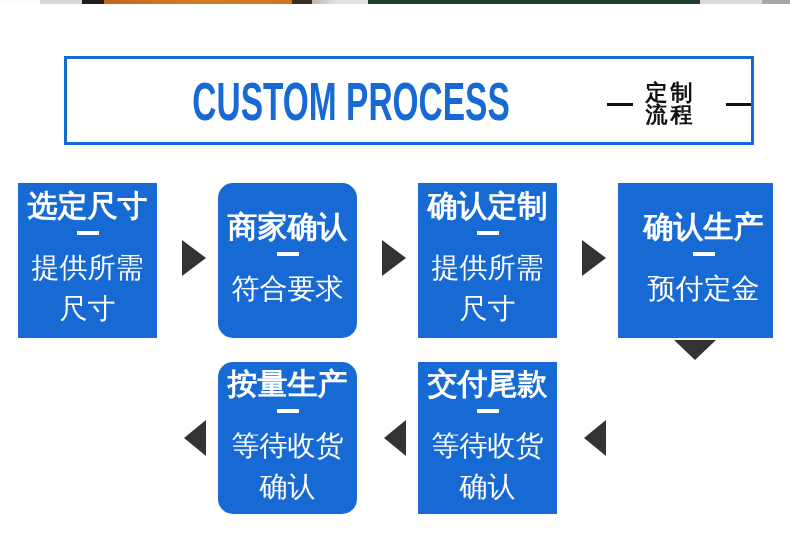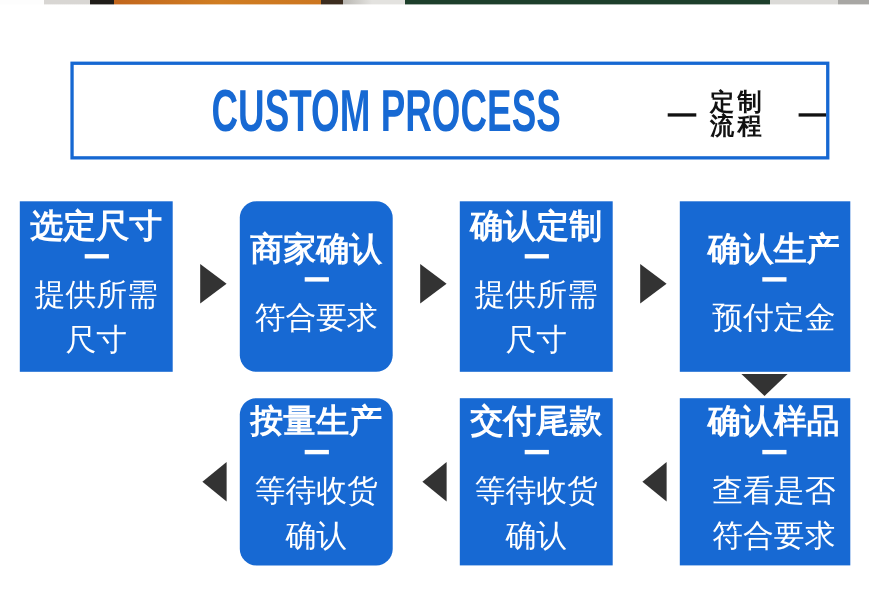--- a/index.html
+++ b/index.html
@@ -144,20 +144,14 @@
   </div>
   <div class="arrow-left al2"></div>
 
   <div class="step r2 c3">
     <div class="step-title">交付尾款</div>
     <div class="step-underline"></div>
     <div class="step-sub">等待收货确认</div>
   </div>
   <div class="arrow-left al3"></div>
 
-  <div class="step r2 c4">
-    <div class="step-title">确认样品</div>
-    <div class="step-underline"></div>
-    <div class="step-sub">查看是否
-符合要求</div>
-  </div>
 
 </div>
 
 </body></html>

